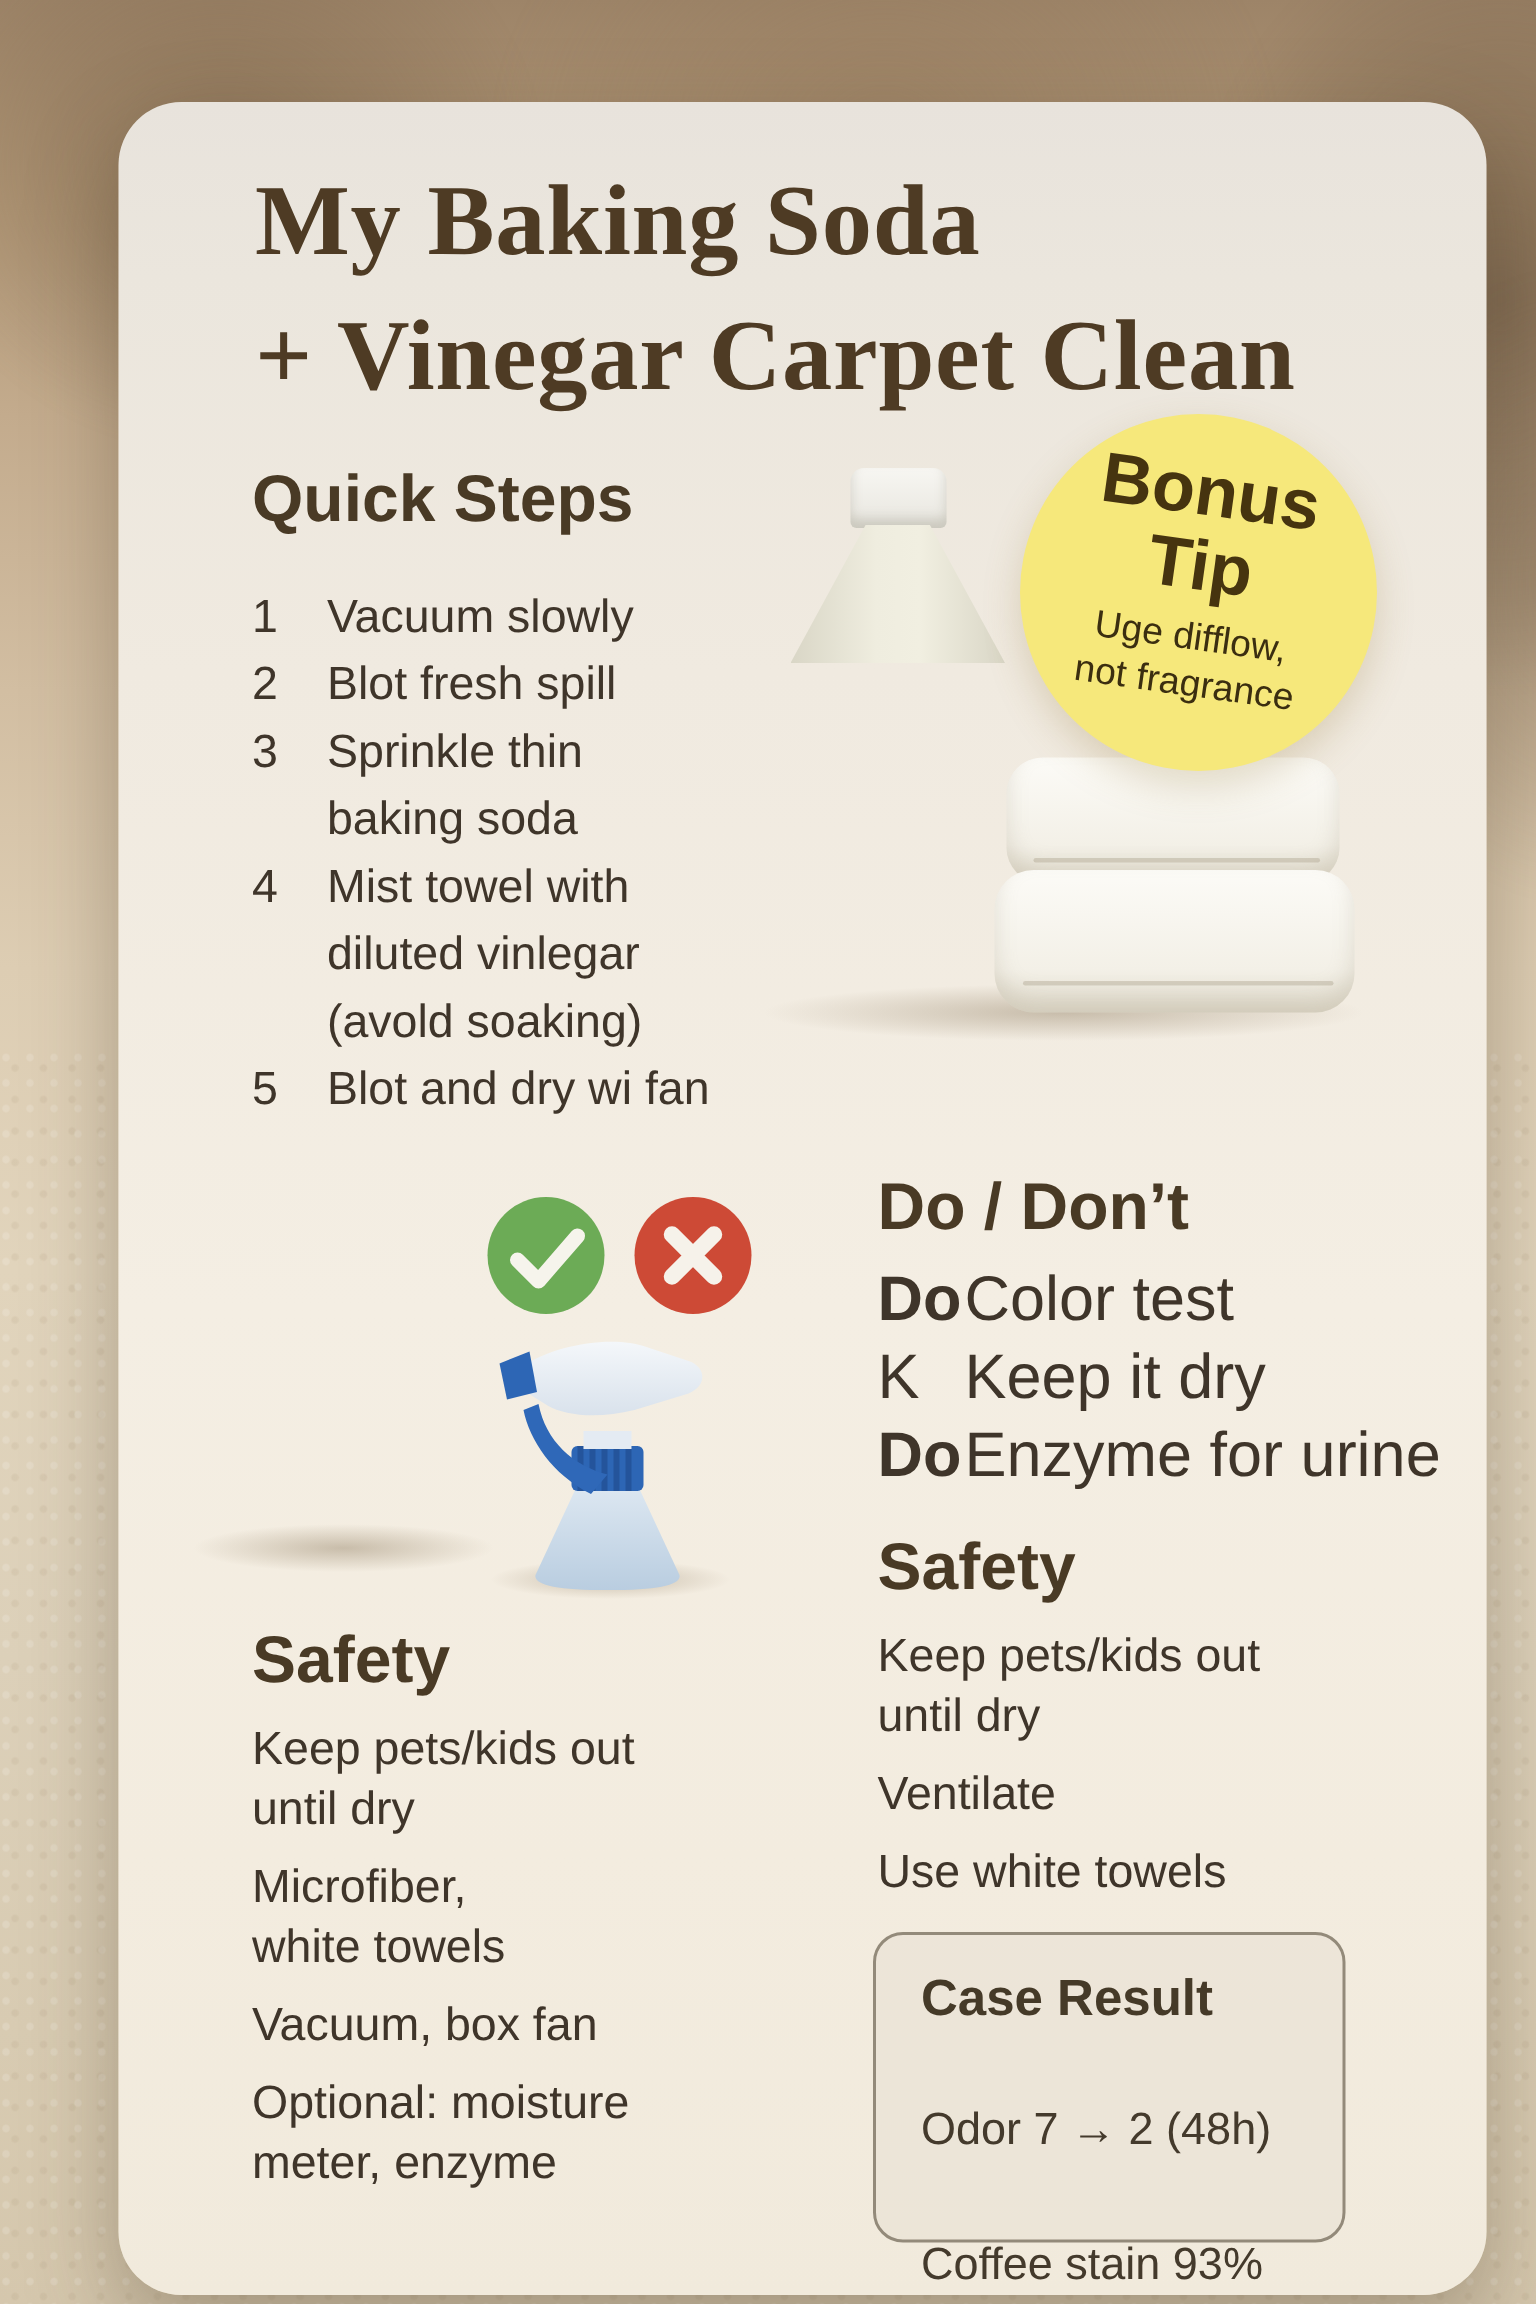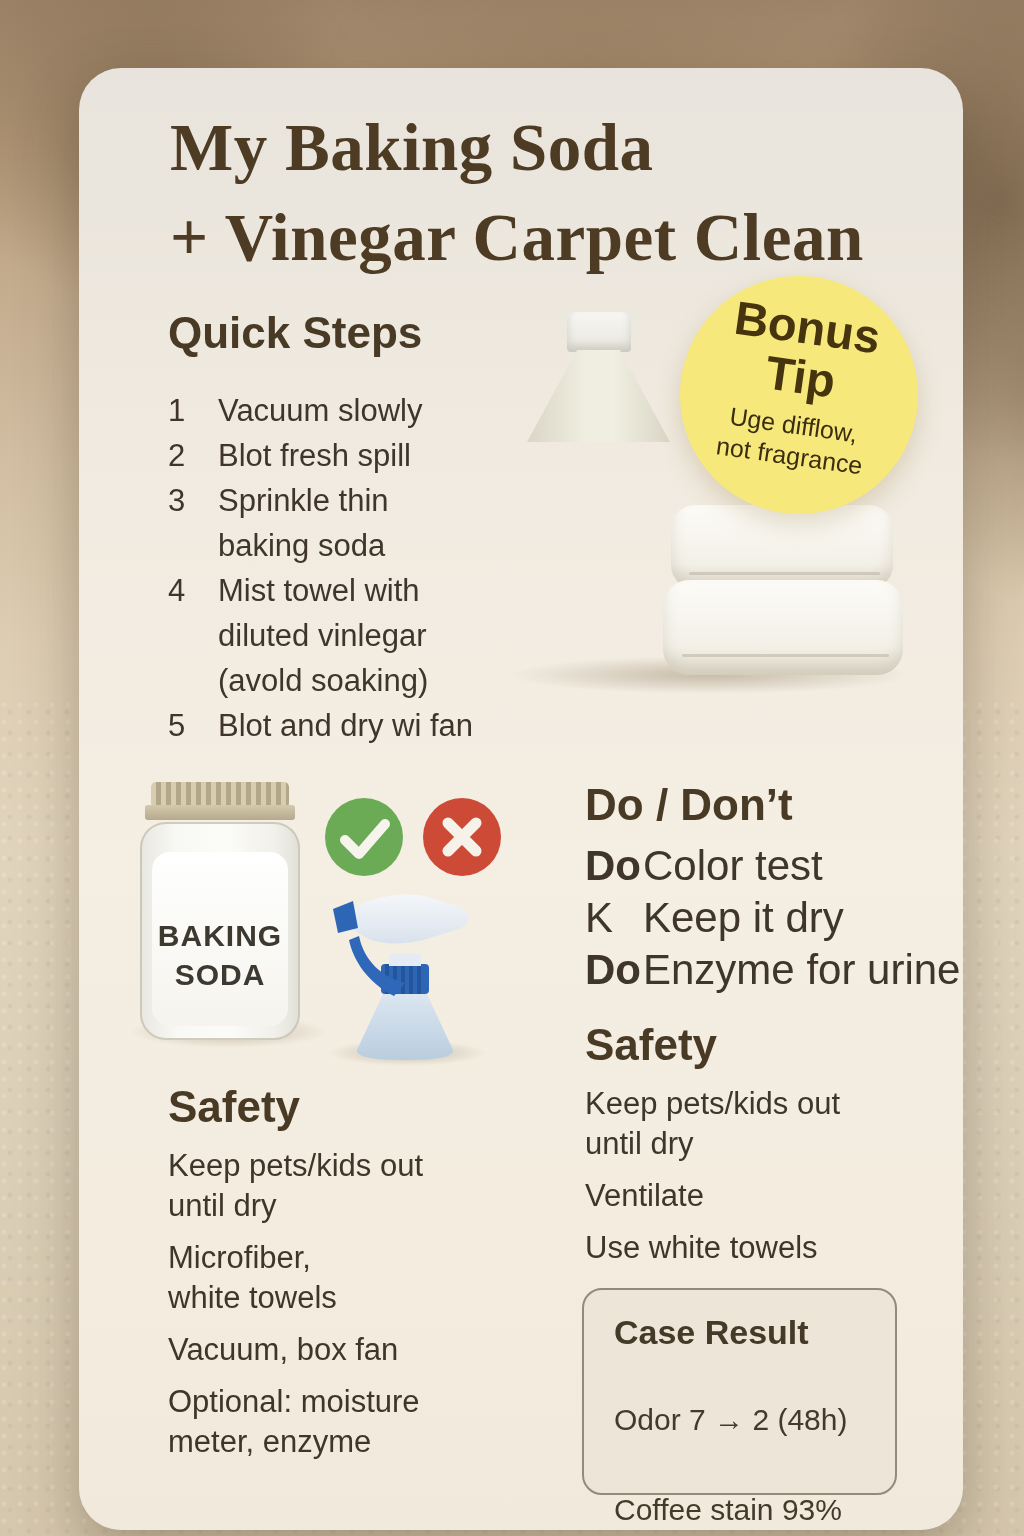--- a/index.html
+++ b/index.html
@@ -10,21 +10,21 @@
   .blob1{left:-60px;top:-80px;width:420px;height:380px;background:radial-gradient(closest-side,rgba(122,99,74,.55),rgba(122,99,74,0));}
   .blob2{left:330px;top:-120px;width:520px;height:420px;background:radial-gradient(closest-side,rgba(150,124,95,.5),rgba(150,124,95,0));}
   .blob3{left:790px;top:-60px;width:420px;height:520px;background:radial-gradient(closest-side,rgba(92,72,52,.6),rgba(92,72,52,0));}
   .blob4{left:900px;top:180px;width:300px;height:420px;background:radial-gradient(closest-side,rgba(110,88,64,.45),rgba(110,88,64,0));}
   .carpet-texture{position:absolute;left:0;right:0;top:700px;bottom:0;opacity:.45;
     background-image:radial-gradient(circle at 4px 5px,rgba(255,255,255,.35) 0 2px,transparent 3px),
       radial-gradient(circle at 10px 12px,rgba(160,138,106,.25) 0 2px,transparent 3px);
     background-size:16px 17px,19px 21px;}
   .card{position:absolute;left:79px;top:68px;width:884px;height:1462px;border-radius:42px;
     background:linear-gradient(180deg,#e8e3dc 0%,#ebe6dd 8%,#f0eae0 26%,#f4eee3 55%,#f3ecdf 80%,#f1eadc 100%);
-    box-shadow:0 24px 60px rgba(70,54,34,.35);}
+    box-shadow:0 24px 60px rgba(70,54,34,.35);padding-left:28px;}
   .t{position:absolute;}
   .pre{white-space:pre-wrap;}
   .title{left:91px;top:34px;font-family:"Liberation Serif",serif;font-weight:bold;font-size:67px;line-height:90px;color:#4e3b24;letter-spacing:.5px;}
   .h1{font-weight:bold;font-size:44px;color:#493a25;line-height:50px;text-align:center;}
   .body-txt{font-size:31px;color:#3f352a;line-height:40px;}
   .qs-head{left:89px;top:240px;}
   .qs-list{left:89px;top:320px;width:360px;}
   .qs-row{display:flex;font-size:31px;color:#3f352a;line-height:45px;}
   .qs-num{width:50px;flex:none;}
   
@@ -141,31 +141,20 @@
         <div class="bonus-big">Bonus</div>
         <div class="bonus-big">Tip</div>
         <div class="bonus-small">
           <div>Uge difflow,</div>
           <div>not fragrance</div>
         </div>
       </div>
     </div>
 
     <div class="shadow-ell" style="left:50px;top:948px;width:200px;height:32px;"></div>
-    <div class="t jar">
-      <div class="j-lid"></div>
-      <div class="j-band"></div>
-      <div class="j-glass">
-        <div class="j-powder"></div>
-        <div class="j-label">
-          <div>BAKING</div>
-          <div>SODA</div>
-        </div>
-      </div>
-    </div>
 
     <div class="t badge-ic check">
       <svg width="78" height="78" viewBox="0 0 78 78">
         <path d="M20 42 L34 56 L60 26" fill="none" stroke="#f6f4ec" stroke-width="10" stroke-linecap="round" stroke-linejoin="round"></path>
       </svg>
     </div>
     <div class="t badge-ic cross">
       <svg width="78" height="78" viewBox="0 0 78 78">
         <path d="M25 25 L53 53 M53 25 L25 53" fill="none" stroke="#f6f2ea" stroke-width="11" stroke-linecap="round"></path>
       </svg>

